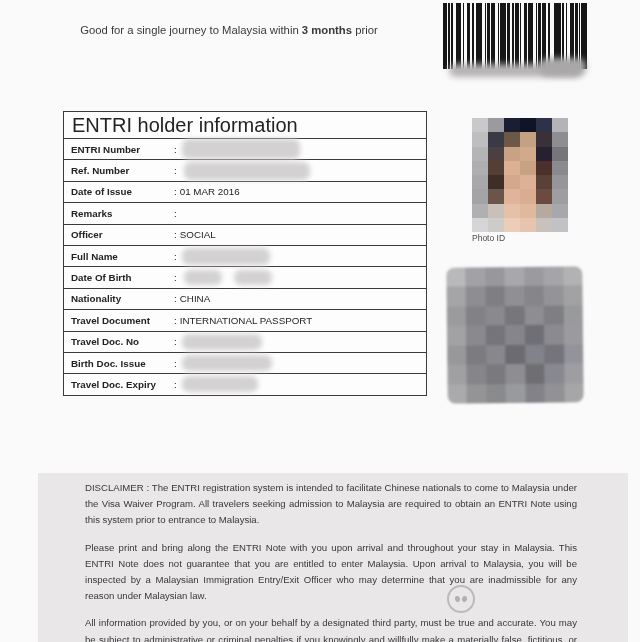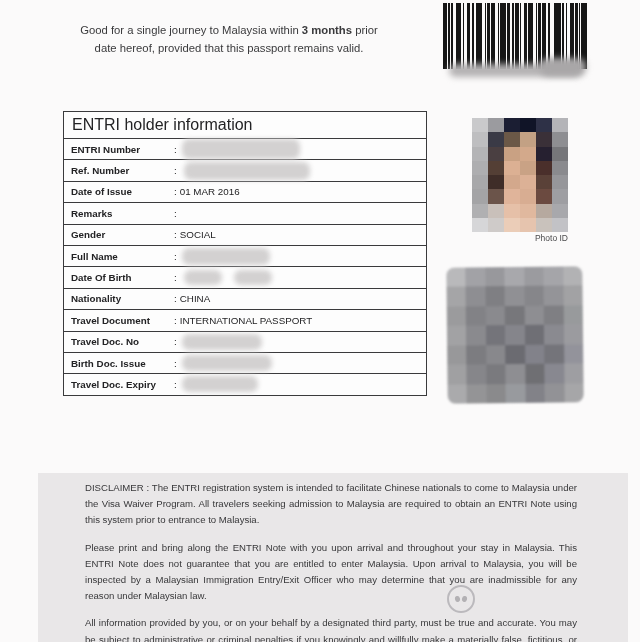--- a/index.html
+++ b/index.html
@@ -16,34 +16,34 @@
   .barcode{position:absolute;left:443px;top:3px;width:145px;height:66px;}
   .bar{position:absolute;top:0;height:100%;background:#161616;}
   .bc-redact{position:absolute;left:449px;top:64px;width:132px;height:13px;background:#b4b2b3;
              filter:blur(3px);border-radius:7px;}
   .bc-redact2{position:absolute;left:540px;top:58px;width:46px;height:18px;background:#a9a7a8;
              filter:blur(3px);border-radius:8px;}
 
   
   .holder-table{position:absolute;left:63px;top:111px;width:364px;border:1.3px solid #3a3a3c;
                 background:#fdfdfd;box-sizing:border-box;}
-  .thead{height:26px;line-height:26px;font-size:16px;color:#232325;padding-left:8px;
+  .thead{height:26px;line-height:26px;font-size:20px;color:#232325;padding-left:8px;
          border-bottom:1.2px solid #3a3a3c;}
   .trow{display:flex;align-items:center;height:20.4px;border-bottom:1.1px solid #3a3a3c;
         font-size:9.8px;color:#232325;}
   .trow:last-child{border-bottom:none;}
   .lbl{width:103px;padding-left:7px;font-weight:700;flex:none;}
   .val{position:relative;flex:1;height:100%;display:flex;align-items:center;}
   .colon{margin-right:3px;}
   .blob{position:absolute;background:#d3d1d1;filter:blur(2.6px);border-radius:7px;}
 
   
   .photo{position:absolute;left:472px;top:118px;width:96px;height:114px;display:grid;
          grid-template-columns:repeat(6,1fr);grid-auto-rows:1fr;filter:blur(.5px);}
-  .photo-caption{position:absolute;left:472px;top:233px;width:96px;text-align:right;
+  .photo-caption{position:absolute;left:472px;top:233px;width:96px;text-align:left;
                  font-size:8.5px;color:#4b4b4d;filter:blur(.7px);}
   .sticker{position:absolute;left:447px;top:267px;width:136px;height:136px;display:grid;
            grid-template-columns:repeat(7,1fr);grid-auto-rows:1fr;filter:blur(1.1px);
            border-radius:8px;overflow:hidden;transform:rotate(-.6deg);}
 
   
   .footer{position:absolute;left:38px;top:473px;width:590px;height:169px;background:#e9e7e8;}
   .footer-text{position:absolute;left:47px;top:7px;width:492px;font-size:9.6px;
                line-height:16.2px;color:#38383a;text-align:justify;}
   .footer-text p{margin:0 0 11px 0;}
@@ -61,21 +61,20 @@
            font-family:"DejaVu Sans",sans-serif;}
 </style>
 </head>
 <body>
 
 <div class="page">
 
   <div class="header">
     <div class="intro">
       <span>Good for a single journey to Malaysia within </span><b>3 months</b><span> prior</span><br>
-      <span>date hereof, provided that this passport remains valid.</span>
     </div>
   </div>
 
   <div class="barcode">
       <div class="bar" style="left: 0px; width: 3.91892px;"></div>
       <div class="bar" style="left: 5.22523px; width: 1.30631px;"></div>
       <div class="bar" style="left: 7.83784px; width: 2.61261px;"></div>
       <div class="bar" style="left: 13.0631px; width: 5.22523px;"></div>
       <div class="bar" style="left: 19.5946px; width: 1.30631px;"></div>
       <div class="bar" style="left: 23.5135px; width: 3.91892px;"></div>
@@ -131,21 +130,21 @@
             <div style="display: inline;">01 MAR 2016</div>
           </div>
         </div>
         <div class="trow">
           <div class="lbl">Remarks</div>
           <div class="val">
             <div class="colon" style="display: inline;">:</div>
           </div>
         </div>
         <div class="trow">
-          <div class="lbl">Gender</div>
+          <div class="lbl">Officer</div>
           <div class="val">
             <div class="colon" style="display: inline;">:</div>
             <div style="display: inline;">SOCIAL</div>
           </div>
         </div>
         <div class="trow">
           <div class="lbl">Full Name</div>
           <div class="val">
             <div class="colon" style="display: inline;">:</div>
             <div class="blob" style="left: 8px; width: 88px; height: 17px; top: 1.7px;"></div>

